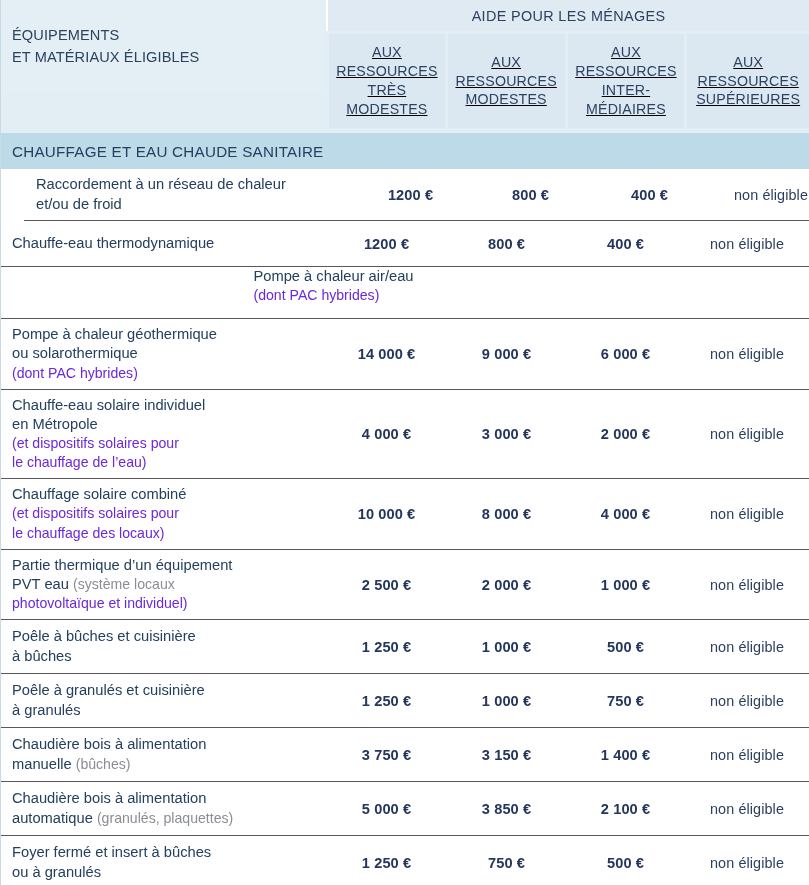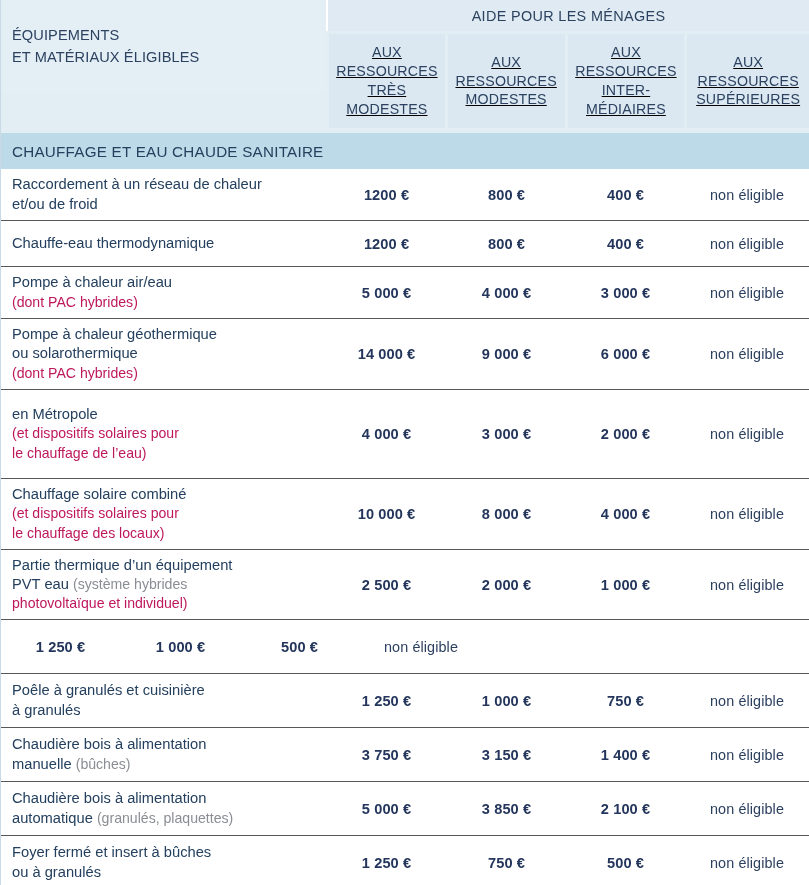--- a/index.html
+++ b/index.html
@@ -138,21 +138,21 @@
     width: 326px;
     flex: 0 0 326px;
     padding: 0 8px 0 12px;
     box-sizing: border-box;
     color: #24405e;
     font-size: 14.7px;
     line-height: 1.3;
   }
   .cell-label .l { display: block; }
   .cell-label .sub {
-    color: #be185d;
+    color: #6d28d9;
     font-size: 14.1px;
   }
   .cell-label .inline-sub {
     color: #8a8d93;
     font-size: 14.1px;
   }
 
   .cell-val {
     flex: 0 0 auto;
     text-align: center;
@@ -236,40 +236,40 @@
           </div>
       </div>
     </div>
   </div>
 
   <div class="section-band">
     <div class="section-band-text">CHAUFFAGE ET EAU CHAUDE SANITAIRE</div>
   </div>
 
   <div class="tbody" id="tbody">
-      <div class="row" style="height: 52px;">
+      <div class="row" style="height: 52px; margin-left: 24px;">
         <div class="cell-label">
           <span class="l"><span>Raccordement à un réseau de chaleur</span></span>
           <span class="l"><span>et/ou de froid</span></span>
         </div>
         <div class="cell-val v1">1200 €</div>
         <div class="cell-val v2">800 €</div>
         <div class="cell-val v3">400 €</div>
         <div class="cell-val v4">non éligible</div>
       </div>
       <div class="row" style="height: 46px;">
         <div class="cell-label">
           <span class="l"><span>Chauffe-eau thermodynamique</span></span>
         </div>
         <div class="cell-val v1">1200 €</div>
         <div class="cell-val v2">800 €</div>
         <div class="cell-val v3">400 €</div>
         <div class="cell-val v4">non éligible</div>
       </div>
-      <div class="row" style="height: 52px;">
+      <div class="row" style="height: 52px; flex-direction: column;">
         <div class="cell-label">
           <span class="l"><span>Pompe à chaleur air/eau</span></span>
           <span class="l"><span class="sub">(dont PAC hybrides)</span></span>
         </div>
         <div class="cell-val v1">5 000 €</div>
         <div class="cell-val v2">4 000 €</div>
         <div class="cell-val v3">3 000 €</div>
         <div class="cell-val v4">non éligible</div>
       </div>
       <div class="row" style="height: 71px;">
@@ -278,20 +278,21 @@
           <span class="l"><span>ou solarothermique</span></span>
           <span class="l"><span class="sub">(dont PAC hybrides)</span></span>
         </div>
         <div class="cell-val v1">14 000 €</div>
         <div class="cell-val v2">9 000 €</div>
         <div class="cell-val v3">6 000 €</div>
         <div class="cell-val v4">non éligible</div>
       </div>
       <div class="row" style="height: 89px;">
         <div class="cell-label">
+          <span class="l"><span>Chauffe-eau solaire individuel</span></span>
           <span class="l"><span>en Métropole</span></span>
           <span class="l"><span class="sub">(et dispositifs solaires pour</span></span>
           <span class="l"><span class="sub">le chauffage de l’eau)</span></span>
         </div>
         <div class="cell-val v1">4 000 €</div>
         <div class="cell-val v2">3 000 €</div>
         <div class="cell-val v3">2 000 €</div>
         <div class="cell-val v4">non éligible</div>
       </div>
       <div class="row" style="height: 71px;">
@@ -301,29 +302,33 @@
           <span class="l"><span class="sub">le chauffage des locaux)</span></span>
         </div>
         <div class="cell-val v1">10 000 €</div>
         <div class="cell-val v2">8 000 €</div>
         <div class="cell-val v3">4 000 €</div>
         <div class="cell-val v4">non éligible</div>
       </div>
       <div class="row" style="height: 70px;">
         <div class="cell-label">
           <span class="l"><span>Partie thermique d’un équipement</span></span>
-          <span class="l"><span>PVT eau </span><span class="inline-sub">(système hybrides</span></span>
+          <span class="l"><span>PVT eau </span><span class="inline-sub">(système locaux</span></span>
           <span class="l"><span class="sub">photovoltaïque et individuel)</span></span>
         </div>
         <div class="cell-val v1">2 500 €</div>
         <div class="cell-val v2">2 000 €</div>
         <div class="cell-val v3">1 000 €</div>
         <div class="cell-val v4">non éligible</div>
       </div>
       <div class="row" style="height: 54px;">
+        <div class="cell-label">
+          <span class="l"><span>Poêle à bûches et cuisinière</span></span>
+          <span class="l"><span>à bûches</span></span>
+        </div>
         <div class="cell-val v1">1 250 €</div>
         <div class="cell-val v2">1 000 €</div>
         <div class="cell-val v3">500 €</div>
         <div class="cell-val v4">non éligible</div>
       </div>
       <div class="row" style="height: 54px; align-items: center;">
         <div class="cell-label">
           <span class="l"><span>Poêle à granulés et cuisinière</span></span>
           <span class="l"><span>à granulés</span></span>
         </div>

